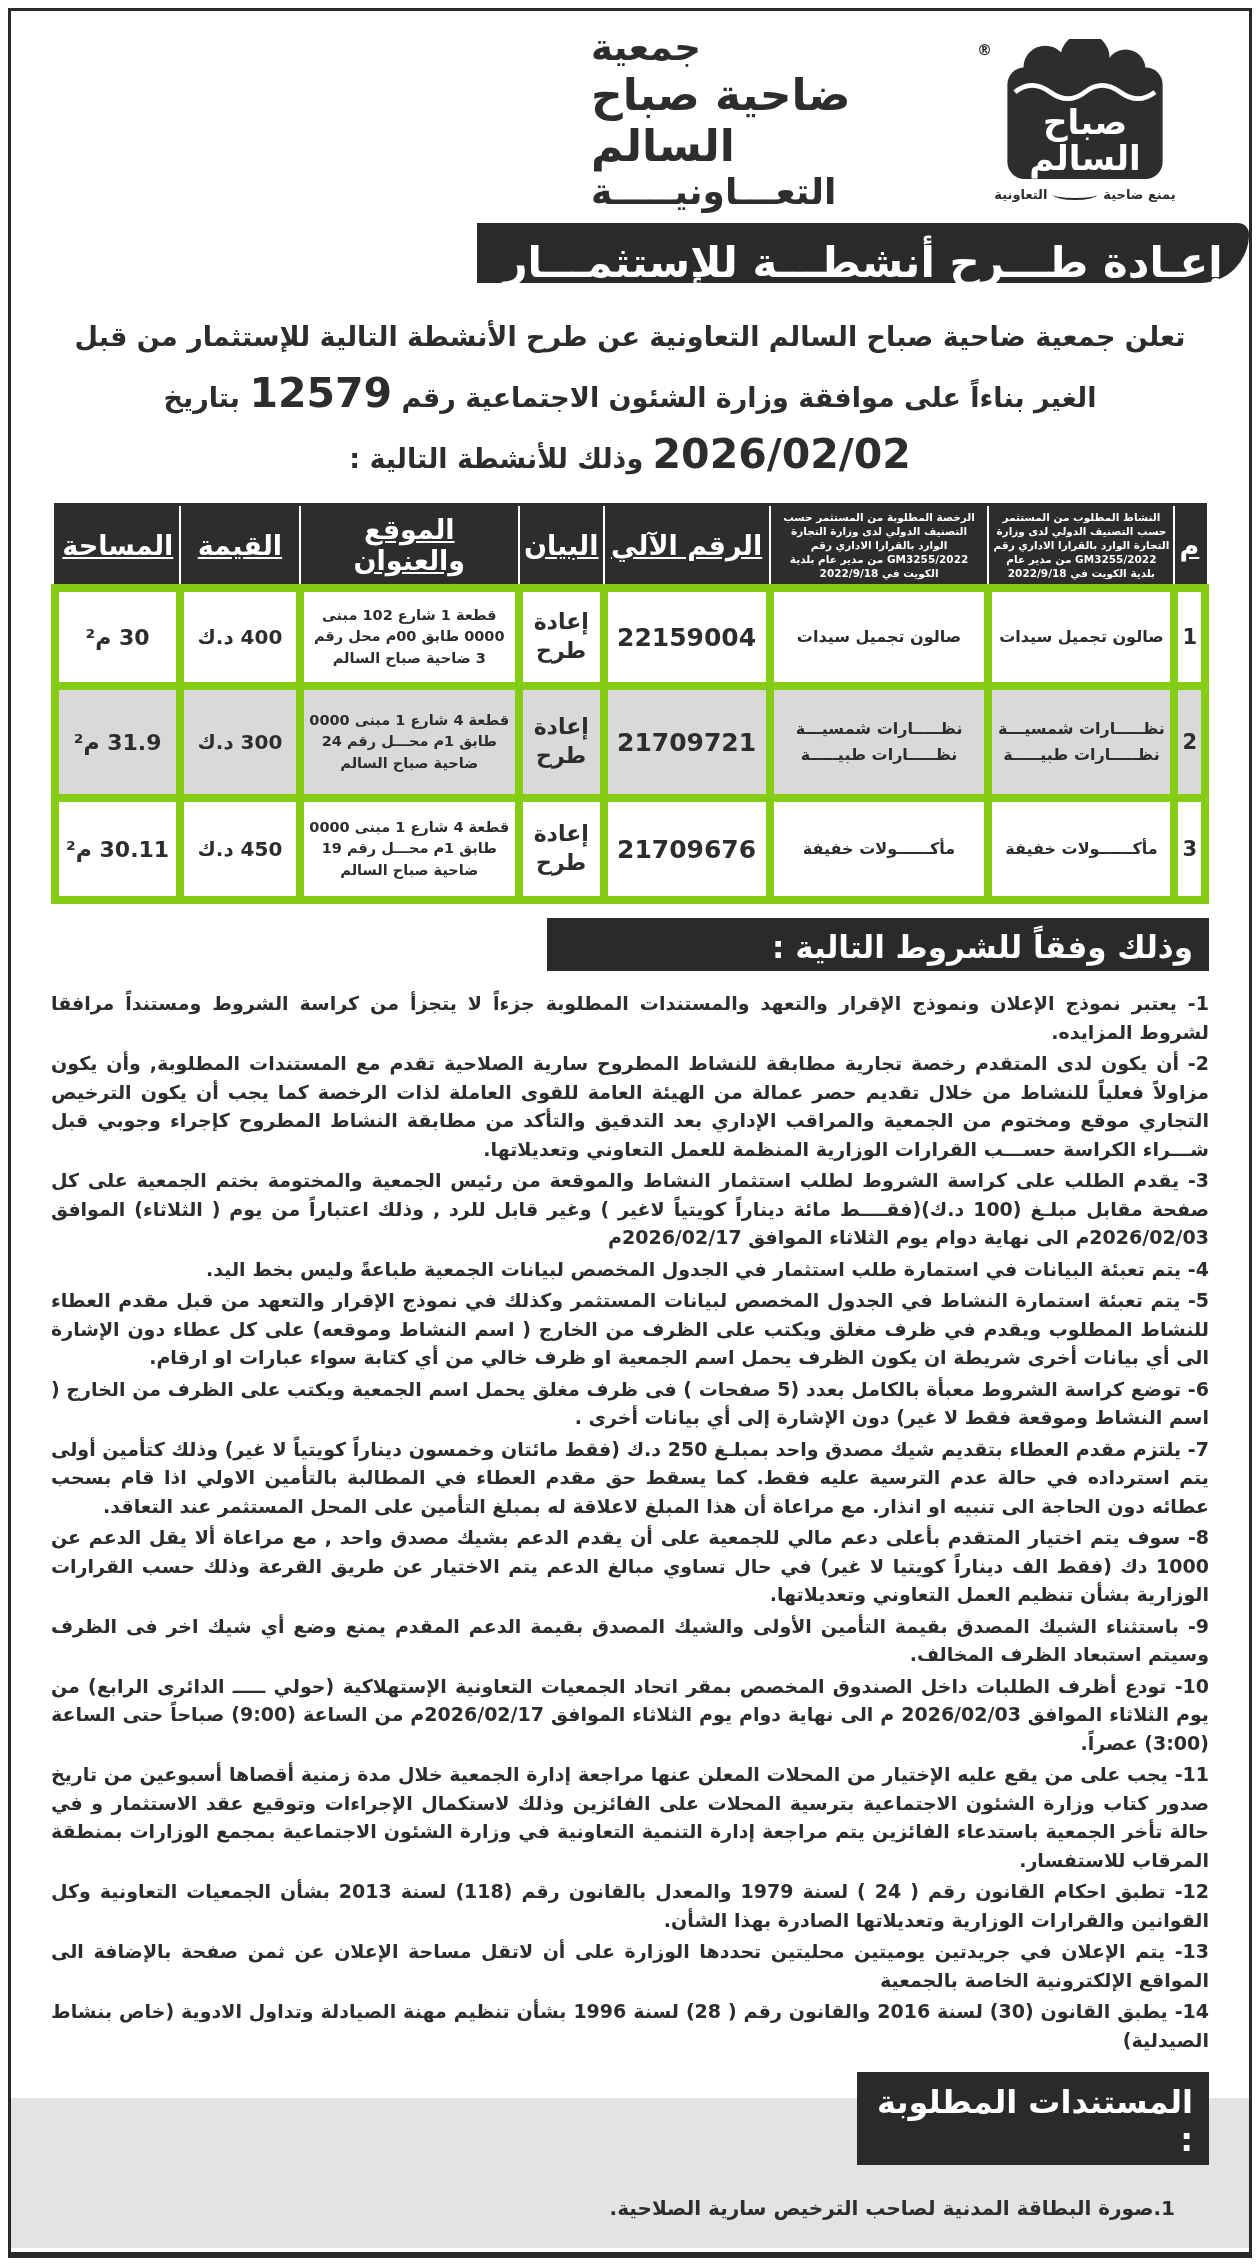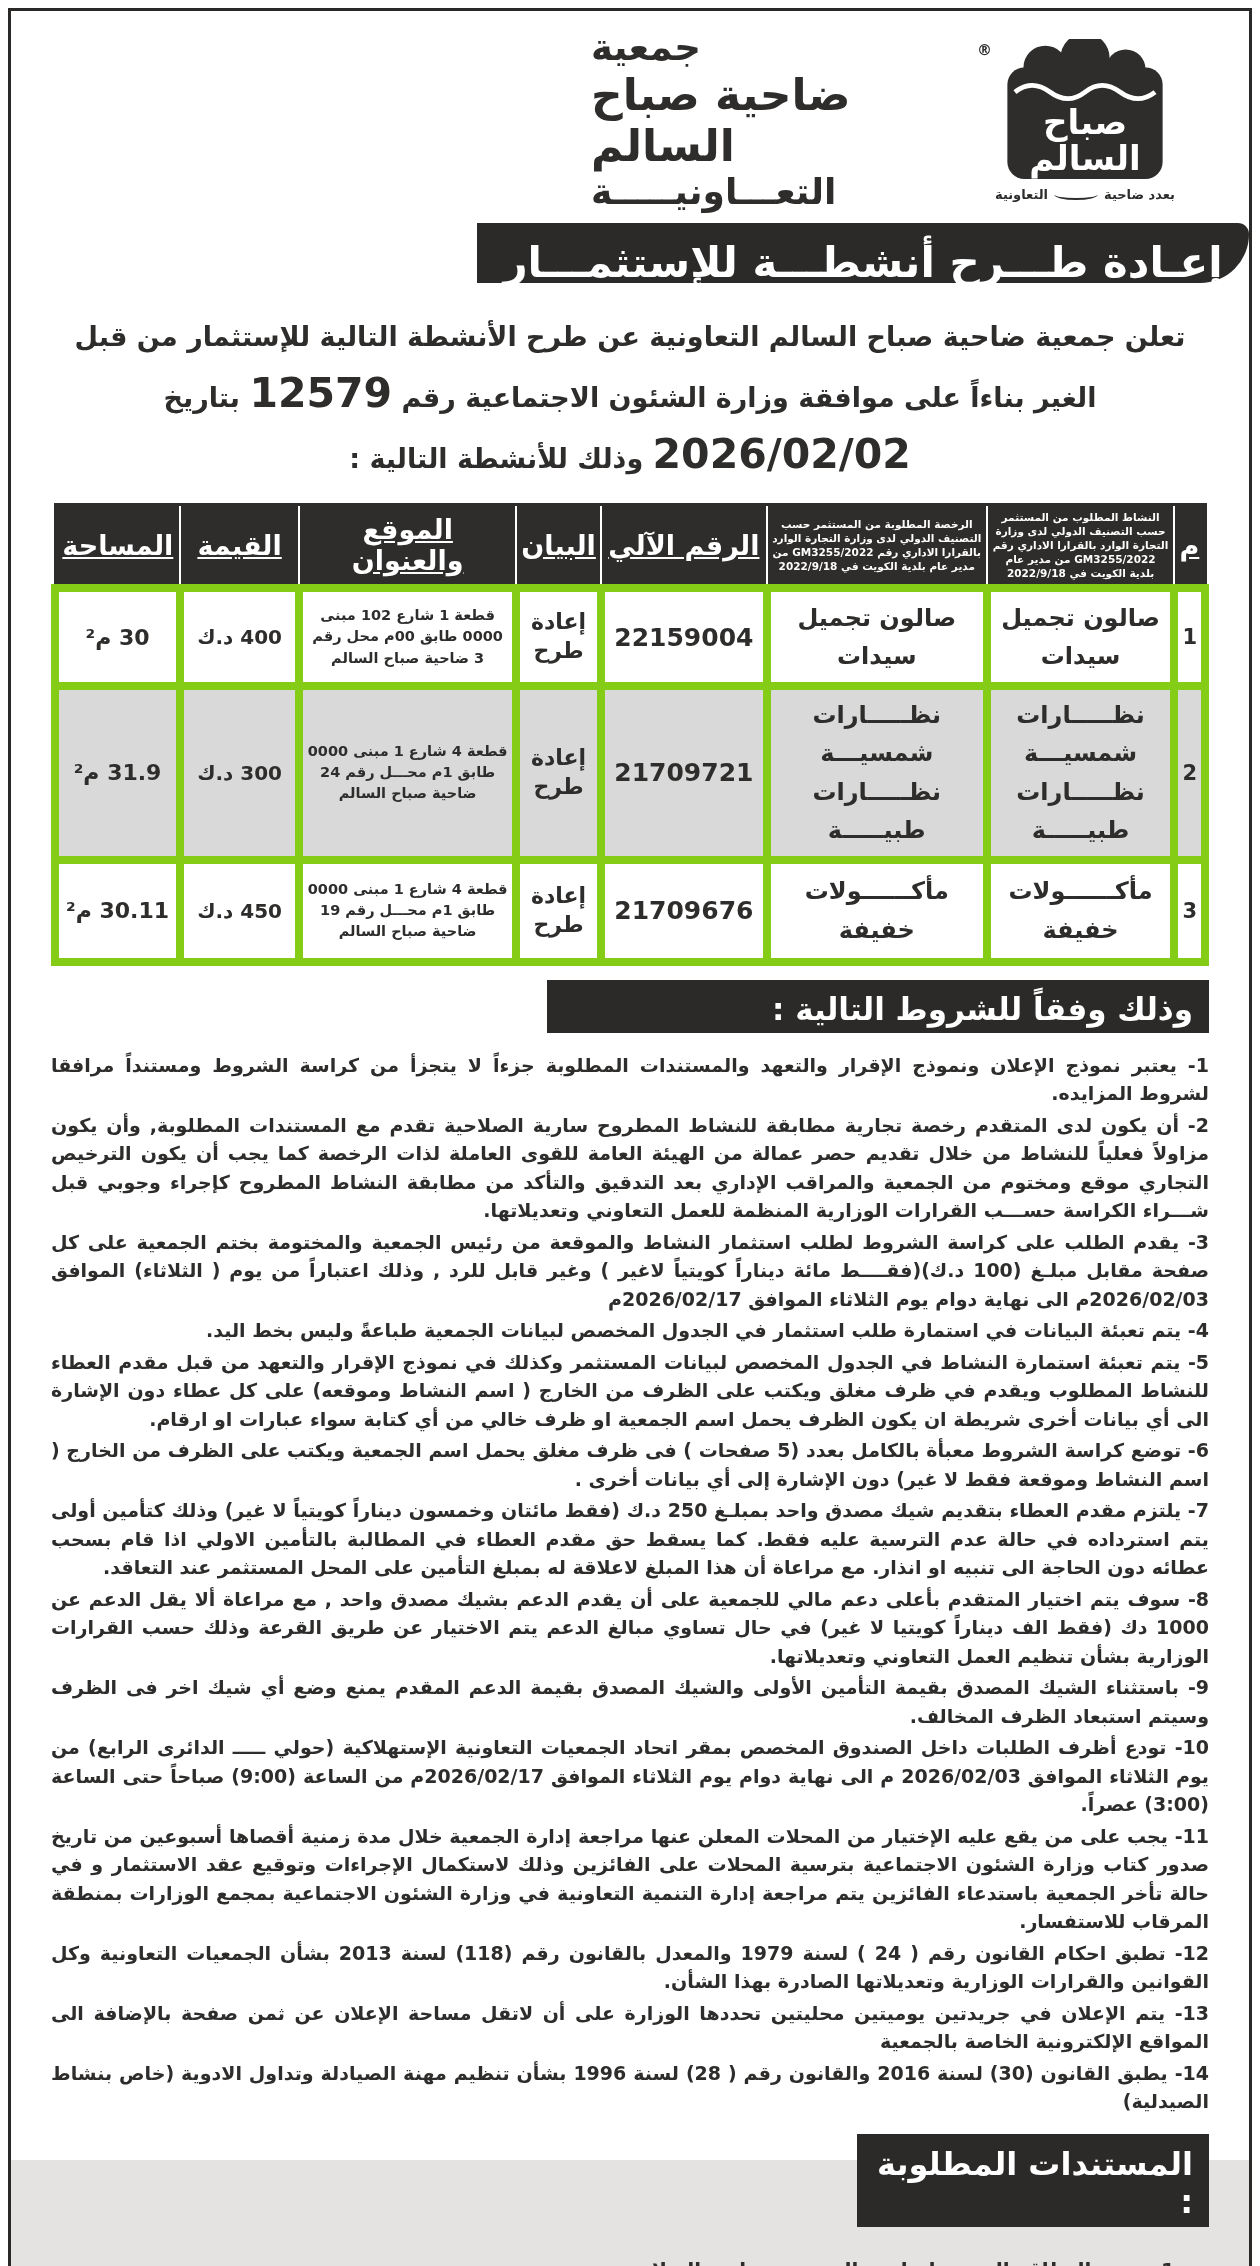--- a/index.html
+++ b/index.html
@@ -37,21 +37,21 @@
 
   
   table.offers{width:100%;border-collapse:collapse;border:3px solid #2e2d2c;}
   table.offers th{background:#2e2d2c;color:#fff;border:2.5px solid #fff;
                   vertical-align:middle;text-align:center;padding:4px;}
   th.h-big{font-size:27px;font-weight:bold;height:62px;text-decoration:underline;}
   th.h-small{font-size:10.5px;font-weight:bold;line-height:14px;}
   table.offers td{border:8px solid #84cc16;text-align:center;vertical-align:middle;
                   font-weight:bold;padding:6px 4px;}
   .c-index{font-size:21px;}
-  .c-activity{font-size:24px;line-height:1.6;}
+  .c-activity{font-size:16px;line-height:1.6;}
   .c-auto{font-size:25px;}
   .c-statement{font-size:22px;line-height:1.3;}
   .c-loc{font-size:14.5px;line-height:1.45;}
   .c-val{font-size:20px;}
   .c-area{font-size:22px;}
   tr.row-alt td{background:#d9d9d9;}
   .row-h1 td{height:78px;} .row-h2 td{height:92px;} .row-h3 td{height:82px;}
 
   
   .cond{font-size:19px;font-weight:bold;line-height:28.5px;text-align:justify;margin-bottom:3px;}
@@ -71,21 +71,21 @@
       <svg width="196" height="142" viewBox="0 0 200 150">
         <circle cx="58" cy="30" r="23" fill="#2e2d2c"></circle>
         <circle cx="100" cy="20" r="26" fill="#2e2d2c"></circle>
         <circle cx="143" cy="32" r="21" fill="#2e2d2c"></circle>
         <rect x="18" y="30" width="164" height="118" rx="18" fill="#2e2d2c"></rect>
         <path d="M26 56 q18 -14 37 0 t37 0 t37 0 t37 0" stroke="#ffffff" stroke-width="5" fill="none"></path>
         <text x="100" y="100" text-anchor="middle" fill="#ffffff" font-size="36" font-weight="bold" font-family="DejaVu Sans, sans-serif">صباح</text>
         <text x="100" y="138" text-anchor="middle" fill="#ffffff" font-size="36" font-weight="bold" font-family="DejaVu Sans, sans-serif">السالم</text>
       </svg>
       <div class="logo-tagline">
-        <span>بعدد ضاحية</span>
+        <span>يمنع ضاحية</span>
         <span class="swoosh"></span>
         <span>التعاونية</span>
       </div>
     </div>
     <div class="society">
       <div class="l1">جمعية</div>
       <div class="l2">ضاحية صباح السالم</div>
       <div class="l3">التعـــاونيـــــة</div>
     </div>
   </div>

